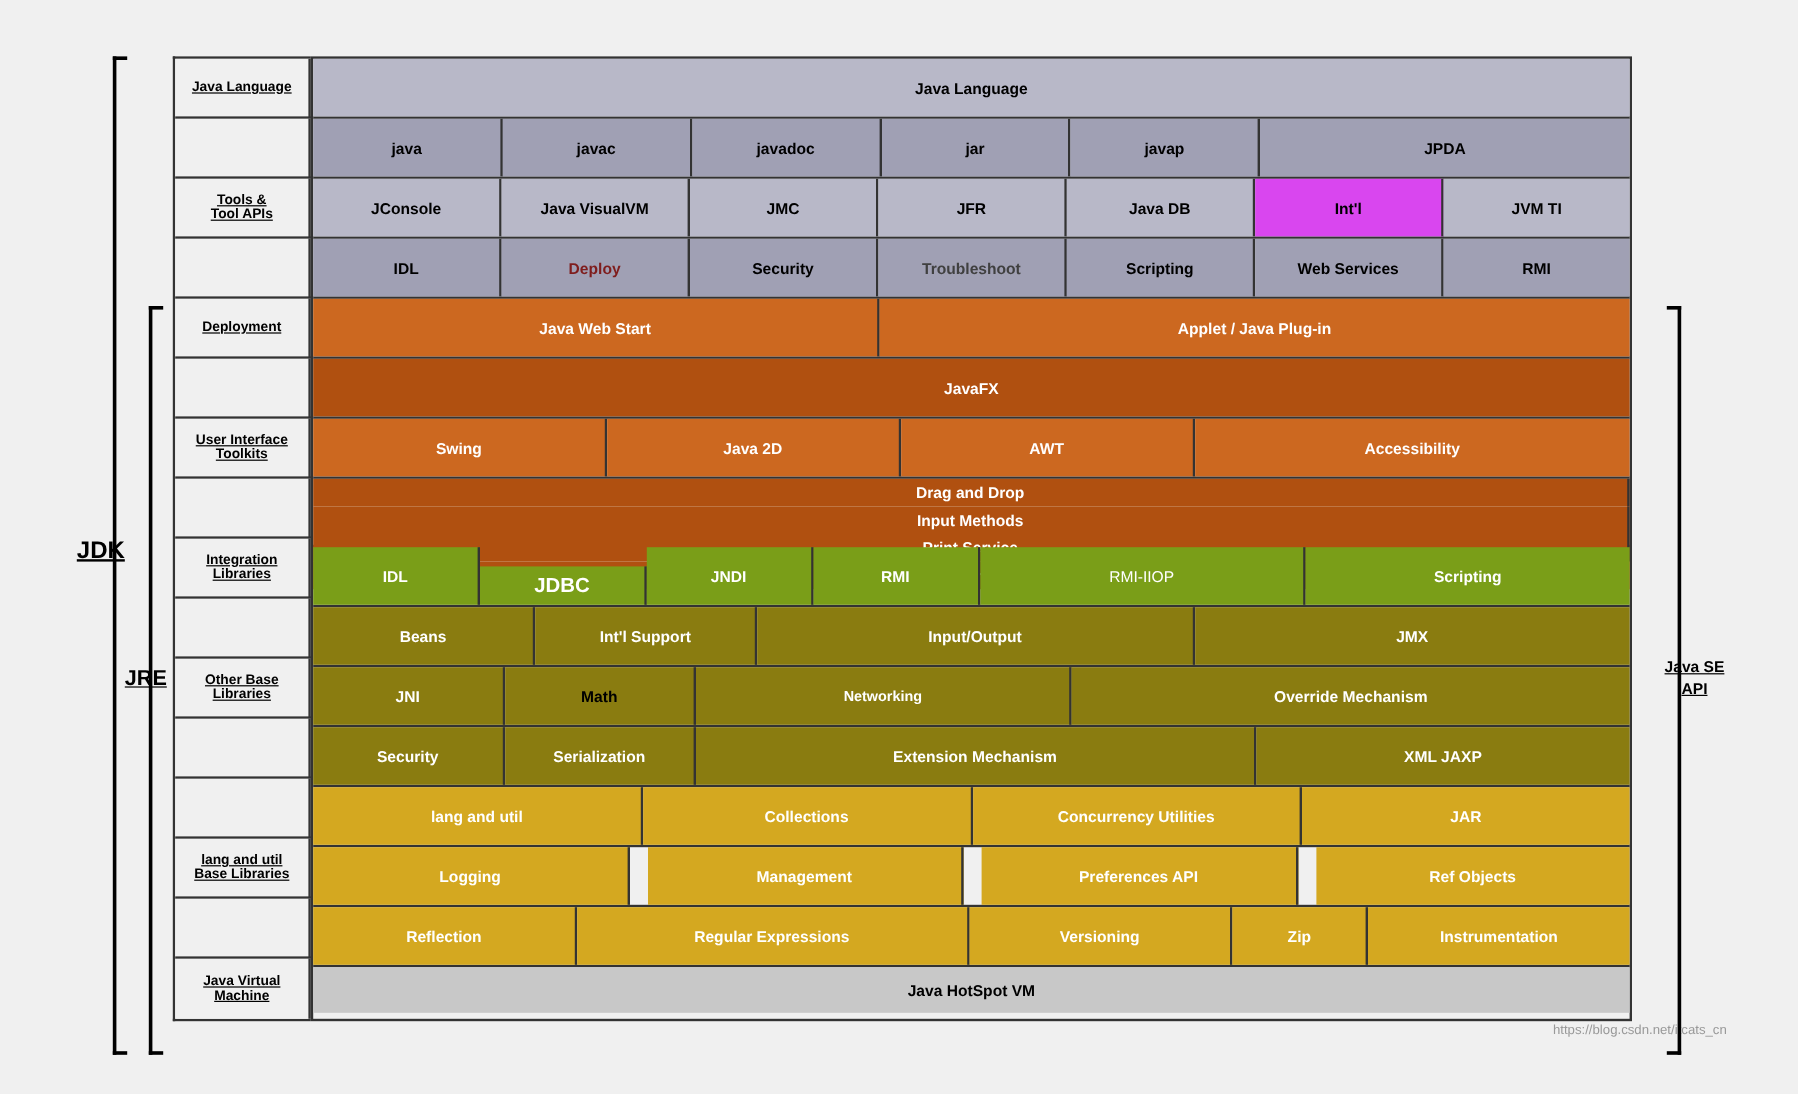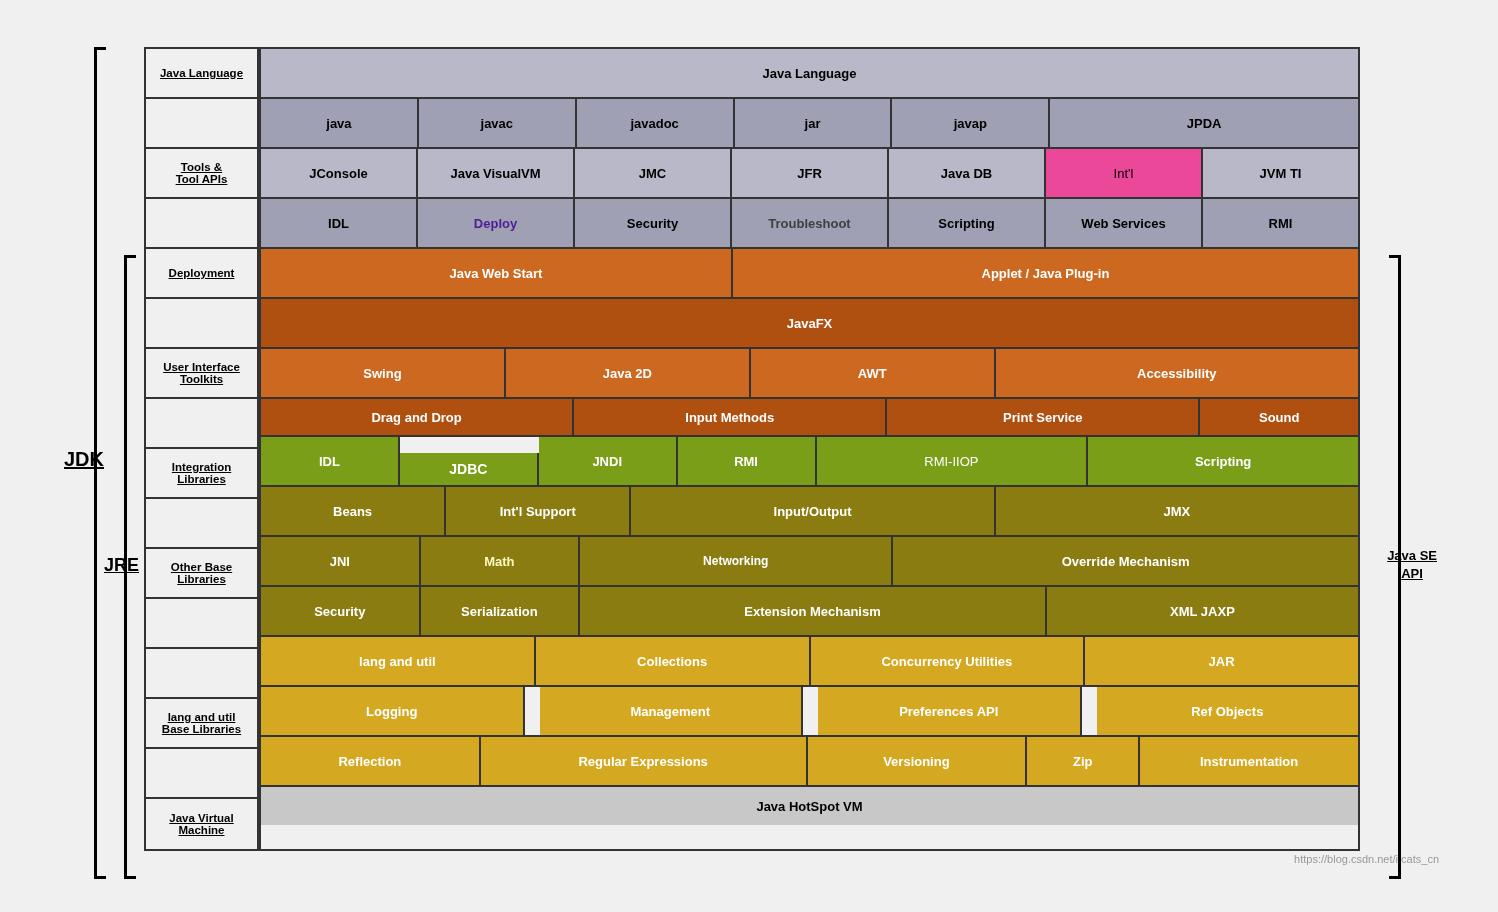--- a/index.html
+++ b/index.html
@@ -78,68 +78,68 @@
           <div style="flex: 1 1 0%; display: flex; align-items: center; justify-content: center; text-align: center; font-weight: bold; font-size: 13px; color: rgb(0, 0, 0); background: rgb(160, 160, 180); padding: 4px 2px; border-right: 2px solid rgb(51, 51, 51);">jar</div>
           <div style="flex: 1 1 0%; display: flex; align-items: center; justify-content: center; text-align: center; font-weight: bold; font-size: 13px; color: rgb(0, 0, 0); background: rgb(160, 160, 180); padding: 4px 2px; border-right: 2px solid rgb(51, 51, 51);">javap</div>
           <div style="flex: 2 1 0%; display: flex; align-items: center; justify-content: center; text-align: center; font-weight: bold; font-size: 13px; color: rgb(0, 0, 0); background: rgb(160, 160, 180); padding: 4px 2px; border-right: none;">JPDA</div>
         </div>
         <div style="display: flex; flex-direction: row; height: 50px; border-bottom: 2px solid rgb(51, 51, 51);">
           <div style="flex: 1 1 0%; display: flex; align-items: center; justify-content: center; text-align: center; font-weight: bold; font-size: 13px; color: rgb(0, 0, 0); background: rgb(184, 184, 200); padding: 4px 2px; border-right: 2px solid rgb(51, 51, 51);">JConsole</div>
           <div style="flex: 1 1 0%; display: flex; align-items: center; justify-content: center; text-align: center; font-weight: bold; font-size: 13px; color: rgb(0, 0, 0); background: rgb(184, 184, 200); padding: 4px 2px; border-right: 2px solid rgb(51, 51, 51);">Java VisualVM</div>
           <div style="flex: 1 1 0%; display: flex; align-items: center; justify-content: center; text-align: center; font-weight: bold; font-size: 13px; color: rgb(0, 0, 0); background: rgb(184, 184, 200); padding: 4px 2px; border-right: 2px solid rgb(51, 51, 51);">JMC</div>
           <div style="flex: 1 1 0%; display: flex; align-items: center; justify-content: center; text-align: center; font-weight: bold; font-size: 13px; color: rgb(0, 0, 0); background: rgb(184, 184, 200); padding: 4px 2px; border-right: 2px solid rgb(51, 51, 51);">JFR</div>
           <div style="flex: 1 1 0%; display: flex; align-items: center; justify-content: center; text-align: center; font-weight: bold; font-size: 13px; color: rgb(0, 0, 0); background: rgb(184, 184, 200); padding: 4px 2px; border-right: 2px solid rgb(51, 51, 51);">Java DB</div>
-          <div style="flex: 1 1 0%; display: flex; align-items: center; justify-content: center; text-align: center; font-weight: normal; font-size: 13px; color: rgb(0, 0, 0); background: #ec4899; padding: 4px 2px; border-right: 2px solid rgb(51, 51, 51);">Int'l</div>
+          <div style="flex: 1 1 0%; display: flex; align-items: center; justify-content: center; text-align: center; font-weight: bold; font-size: 13px; color: rgb(0, 0, 0); background: #d946ef; padding: 4px 2px; border-right: 2px solid rgb(51, 51, 51);">Int'l</div>
           <div style="flex: 1 1 0%; display: flex; align-items: center; justify-content: center; text-align: center; font-weight: bold; font-size: 13px; color: rgb(0, 0, 0); background: rgb(184, 184, 200); padding: 4px 2px; border-right: none;">JVM TI</div>
         </div>
         <div style="display: flex; flex-direction: row; height: 50px; border-bottom: 2px solid rgb(51, 51, 51);">
           <div style="flex: 1 1 0%; display: flex; align-items: center; justify-content: center; text-align: center; font-weight: bold; font-size: 13px; color: rgb(0, 0, 0); background: rgb(160, 160, 180); padding: 4px 2px; border-right: 2px solid rgb(51, 51, 51);">IDL</div>
-          <div style="flex: 1 1 0%; display: flex; align-items: center; justify-content: center; text-align: center; font-weight: bold; font-size: 13px; color: #4c1d95; background: rgb(160, 160, 180); padding: 4px 2px; border-right: 2px solid rgb(51, 51, 51);">Deploy</div>
+          <div style="flex: 1 1 0%; display: flex; align-items: center; justify-content: center; text-align: center; font-weight: bold; font-size: 13px; color: #7f1d1d; background: rgb(160, 160, 180); padding: 4px 2px; border-right: 2px solid rgb(51, 51, 51);">Deploy</div>
           <div style="flex: 1 1 0%; display: flex; align-items: center; justify-content: center; text-align: center; font-weight: bold; font-size: 13px; color: rgb(0, 0, 0); background: rgb(160, 160, 180); padding: 4px 2px; border-right: 2px solid rgb(51, 51, 51);">Security</div>
           <div style="flex: 1 1 0%; display: flex; align-items: center; justify-content: center; text-align: center; font-weight: bold; font-size: 13px; color: #404040; background: rgb(160, 160, 180); padding: 20px 2px; border-right: 2px solid rgb(51, 51, 51);">Troubleshoot</div>
           <div style="flex: 1 1 0%; display: flex; align-items: center; justify-content: center; text-align: center; font-weight: bold; font-size: 13px; color: rgb(0, 0, 0); background: rgb(160, 160, 180); padding: 4px 2px; border-right: 2px solid rgb(51, 51, 51);">Scripting</div>
           <div style="flex: 1 1 0%; display: flex; align-items: center; justify-content: center; text-align: center; font-weight: bold; font-size: 13px; color: rgb(0, 0, 0); background: rgb(160, 160, 180); padding: 4px 2px; border-right: 2px solid rgb(51, 51, 51);">Web Services</div>
           <div style="flex: 1 1 0%; display: flex; align-items: center; justify-content: center; text-align: center; font-weight: bold; font-size: 13px; color: rgb(0, 0, 0); background: rgb(160, 160, 180); padding: 4px 2px; border-right: none;">RMI</div>
         </div>
         <div style="display: flex; flex-direction: row; height: 50px; border-bottom: 2px solid rgb(51, 51, 51);">
           <div style="flex: 3 1 0%; display: flex; align-items: center; justify-content: center; text-align: center; font-weight: bold; font-size: 13px; color: rgb(255, 255, 255); background: rgb(204, 104, 32); padding: 4px 2px; border-right: 2px solid rgb(51, 51, 51);">Java Web Start</div>
           <div style="flex: 4 1 0%; display: flex; align-items: center; justify-content: center; text-align: center; font-weight: bold; font-size: 13px; color: rgb(255, 255, 255); background: rgb(204, 104, 32); padding: 4px 2px; border-right: none;">Applet / Java Plug-in</div>
         </div>
         <div style="display: flex; flex-direction: row; height: 50px; border-bottom: 2px solid rgb(51, 51, 51);">
           <div style="flex: 1 1 0%; display: flex; align-items: center; justify-content: center; text-align: center; font-weight: bold; font-size: 13px; color: rgb(255, 255, 255); background: rgb(176, 80, 16); padding: 4px 2px; border-right: none;">JavaFX</div>
         </div>
         <div style="display: flex; flex-direction: row; height: 50px; border-bottom: 2px solid rgb(51, 51, 51);">
           <div style="flex: 2 1 0%; display: flex; align-items: center; justify-content: center; text-align: center; font-weight: bold; font-size: 13px; color: rgb(255, 255, 255); background: rgb(204, 104, 32); padding: 4px 2px; border-right: 2px solid rgb(51, 51, 51);">Swing</div>
           <div style="flex: 2 1 0%; display: flex; align-items: center; justify-content: center; text-align: center; font-weight: bold; font-size: 13px; color: rgb(255, 255, 255); background: rgb(204, 104, 32); padding: 4px 2px; border-right: 2px solid rgb(51, 51, 51);">Java 2D</div>
           <div style="flex: 2 1 0%; display: flex; align-items: center; justify-content: center; text-align: center; font-weight: bold; font-size: 13px; color: rgb(255, 255, 255); background: rgb(204, 104, 32); padding: 4px 2px; border-right: 2px solid rgb(51, 51, 51);">AWT</div>
           <div style="flex: 3 1 0%; display: flex; align-items: center; justify-content: center; text-align: center; font-weight: bold; font-size: 13px; color: rgb(255, 255, 255); background: rgb(204, 104, 32); padding: 4px 2px; border-right: none;">Accessibility</div>
         </div>
-        <div style="display: flex; flex-direction: row; height: 38px; border-bottom: 2px solid rgb(51, 51, 51);">
+        <div style="display: flex; flex-direction: column; height: 57px; border-bottom: 2px solid rgb(51, 51, 51);">
           <div style="flex: 2 1 0%; display: flex; align-items: center; justify-content: center; text-align: center; font-weight: bold; font-size: 13px; color: rgb(255, 255, 255); background: rgb(176, 80, 16); padding: 4px 2px; border-right: 2px solid rgb(51, 51, 51);">Drag and Drop</div>
           <div style="flex: 2 1 0%; display: flex; align-items: center; justify-content: center; text-align: center; font-weight: bold; font-size: 13px; color: rgb(255, 255, 255); background: rgb(176, 80, 16); padding: 4px 2px; border-right: 2px solid rgb(51, 51, 51);">Input Methods</div>
           <div style="flex: 2 1 0%; display: flex; align-items: center; justify-content: center; text-align: center; font-weight: bold; font-size: 13px; color: rgb(255, 255, 255); background: rgb(176, 80, 16); padding: 4px 2px; border-right: 2px solid rgb(51, 51, 51);">Print Service</div>
           <div style="flex: 1 1 0%; display: flex; align-items: center; justify-content: center; text-align: center; font-weight: bold; font-size: 13px; color: rgb(255, 255, 255); background: rgb(176, 80, 16); padding: 4px 2px; border-right: none;">Sound</div>
         </div>
         <div style="display: flex; flex-direction: row; height: 50px; border-bottom: 2px solid rgb(51, 51, 51);">
           <div style="flex: 1 1 0%; display: flex; align-items: center; justify-content: center; text-align: center; font-weight: bold; font-size: 13px; color: rgb(255, 255, 255); background: rgb(122, 158, 24); padding: 4px 2px; border-right: 2px solid rgb(51, 51, 51);">IDL</div>
-          <div style="flex: 1 1 0%; display: flex; align-items: center; justify-content: center; text-align: center; font-weight: bold; font-size: 14px; color: rgb(255, 255, 255); background: rgb(122, 158, 24); padding: 4px 2px; border-right: 2px solid rgb(51, 51, 51); margin-top: 16px;">JDBC</div>
+          <div style="flex: 1 1 0%; display: flex; align-items: center; justify-content: center; text-align: center; font-weight: bold; font-size: 17px; color: rgb(255, 255, 255); background: rgb(122, 158, 24); padding: 4px 2px; border-right: 2px solid rgb(51, 51, 51); margin-top: 16px;">JDBC</div>
           <div style="flex: 1 1 0%; display: flex; align-items: center; justify-content: center; text-align: center; font-weight: bold; font-size: 13px; color: rgb(255, 255, 255); background: rgb(122, 158, 24); padding: 4px 2px; border-right: 2px solid rgb(51, 51, 51);">JNDI</div>
           <div style="flex: 1 1 0%; display: flex; align-items: center; justify-content: center; text-align: center; font-weight: bold; font-size: 13px; color: rgb(255, 255, 255); background: rgb(122, 158, 24); padding: 4px 2px; border-right: 2px solid rgb(51, 51, 51);">RMI</div>
           <div style="flex: 2 1 0%; display: flex; align-items: center; justify-content: center; text-align: center; font-weight: normal; font-size: 13px; color: rgb(255, 255, 255); background: rgb(122, 158, 24); padding: 4px 2px; border-right: 2px solid rgb(51, 51, 51);">RMI-IIOP</div>
           <div style="flex: 2 1 0%; display: flex; align-items: center; justify-content: center; text-align: center; font-weight: bold; font-size: 13px; color: rgb(255, 255, 255); background: rgb(122, 158, 24); padding: 4px 2px; border-right: none;">Scripting</div>
         </div>
         <div style="display: flex; flex-direction: row; height: 50px; border-bottom: 2px solid rgb(51, 51, 51);">
           <div style="flex: 1 1 0%; display: flex; align-items: center; justify-content: center; text-align: center; font-weight: bold; font-size: 13px; color: rgb(255, 255, 255); background: rgb(138, 124, 16); padding: 4px 2px; border-right: 2px solid rgb(51, 51, 51);">Beans</div>
           <div style="flex: 1 1 0%; display: flex; align-items: center; justify-content: center; text-align: center; font-weight: bold; font-size: 13px; color: rgb(255, 255, 255); background: rgb(138, 124, 16); padding: 4px 2px; border-right: 2px solid rgb(51, 51, 51);">Int'l Support</div>
           <div style="flex: 2 1 0%; display: flex; align-items: center; justify-content: center; text-align: center; font-weight: bold; font-size: 13px; color: rgb(255, 255, 255); background: rgb(138, 124, 16); padding: 4px 2px; border-right: 2px solid rgb(51, 51, 51);">Input/Output</div>
           <div style="flex: 2 1 0%; display: flex; align-items: center; justify-content: center; text-align: center; font-weight: bold; font-size: 13px; color: rgb(255, 255, 255); background: rgb(138, 124, 16); padding: 4px 2px; border-right: none;">JMX</div>
         </div>
         <div style="display: flex; flex-direction: row; height: 50px; border-bottom: 2px solid rgb(51, 51, 51);">
           <div style="flex: 1 1 0%; display: flex; align-items: center; justify-content: center; text-align: center; font-weight: bold; font-size: 13px; color: rgb(255, 255, 255); background: rgb(138, 124, 16); padding: 4px 2px; border-right: 2px solid rgb(51, 51, 51);">JNI</div>
-          <div style="flex: 1 1 0%; display: flex; align-items: center; justify-content: center; text-align: left; font-weight: bold; font-size: 13px; color: #fef9c3; background: rgb(138, 124, 16); padding: 4px 2px; border-right: 2px solid rgb(51, 51, 51);">Math</div>
+          <div style="flex: 1 1 0%; display: flex; align-items: center; justify-content: center; text-align: left; font-weight: bold; font-size: 13px; color: #000000; background: rgb(138, 124, 16); padding: 4px 2px; border-right: 2px solid rgb(51, 51, 51);">Math</div>
           <div style="flex: 2 1 0%; display: flex; align-items: center; justify-content: center; text-align: center; font-weight: bold; font-size: 12px; color: rgb(255, 255, 255); background: rgb(138, 124, 16); padding: 4px 2px; border-right: 2px solid rgb(51, 51, 51);">Networking</div>
           <div style="flex: 3 1 0%; display: flex; align-items: center; justify-content: center; text-align: center; font-weight: bold; font-size: 13px; color: rgb(255, 255, 255); background: rgb(138, 124, 16); padding: 4px 2px; border-right: none;">Override Mechanism</div>
         </div>
         <div style="display: flex; flex-direction: row; height: 50px; border-bottom: 2px solid rgb(51, 51, 51);">
           <div style="flex: 1 1 0%; display: flex; align-items: center; justify-content: center; text-align: center; font-weight: bold; font-size: 13px; color: rgb(255, 255, 255); background: rgb(138, 124, 16); padding: 4px 2px; border-right: 2px solid rgb(51, 51, 51);">Security</div>
           <div style="flex: 1 1 0%; display: flex; align-items: center; justify-content: center; text-align: center; font-weight: bold; font-size: 13px; color: rgb(255, 255, 255); background: rgb(138, 124, 16); padding: 4px 2px; border-right: 2px solid rgb(51, 51, 51);">Serialization</div>
           <div style="flex: 3 1 0%; display: flex; align-items: center; justify-content: center; text-align: center; font-weight: bold; font-size: 13px; color: rgb(255, 255, 255); background: rgb(138, 124, 16); padding: 4px 2px; border-right: 2px solid rgb(51, 51, 51);">Extension Mechanism</div>
           <div style="flex: 2 1 0%; display: flex; align-items: center; justify-content: center; text-align: center; font-weight: bold; font-size: 13px; color: rgb(255, 255, 255); background: rgb(138, 124, 16); padding: 4px 2px; border-right: none;">XML JAXP</div>
         </div>
         <div style="display: flex; flex-direction: row; height: 50px; border-bottom: 2px solid rgb(51, 51, 51);">

